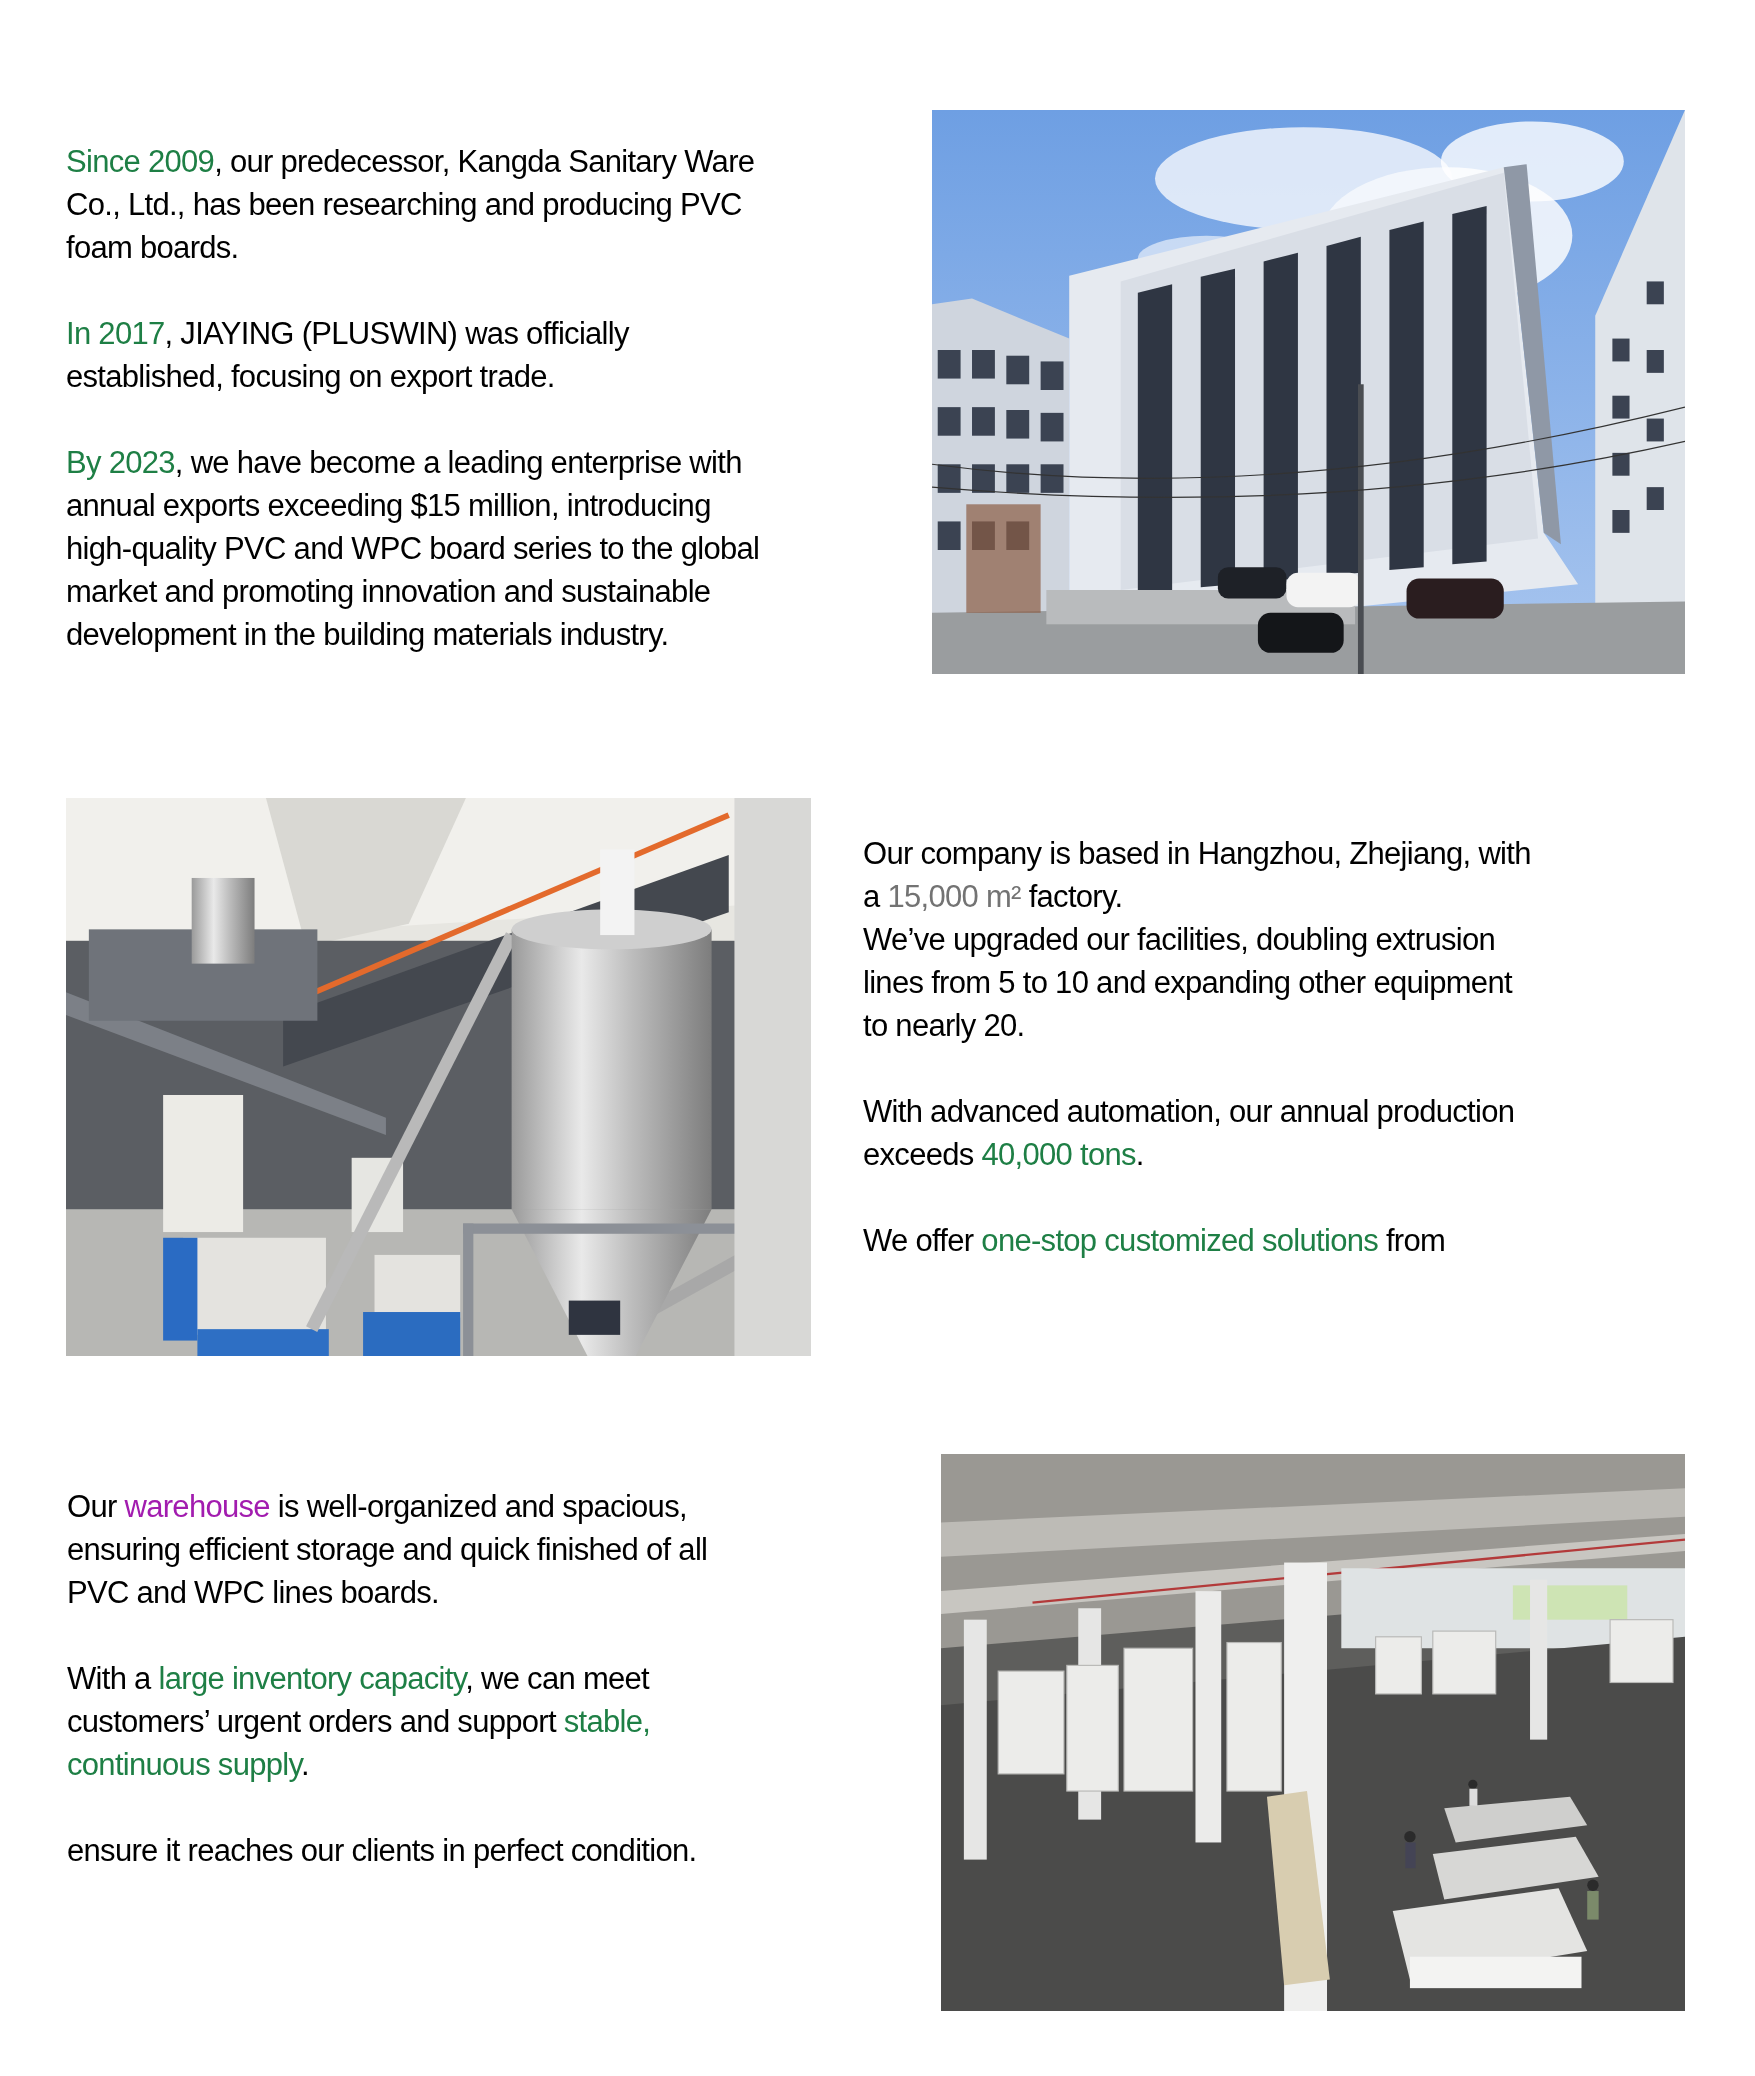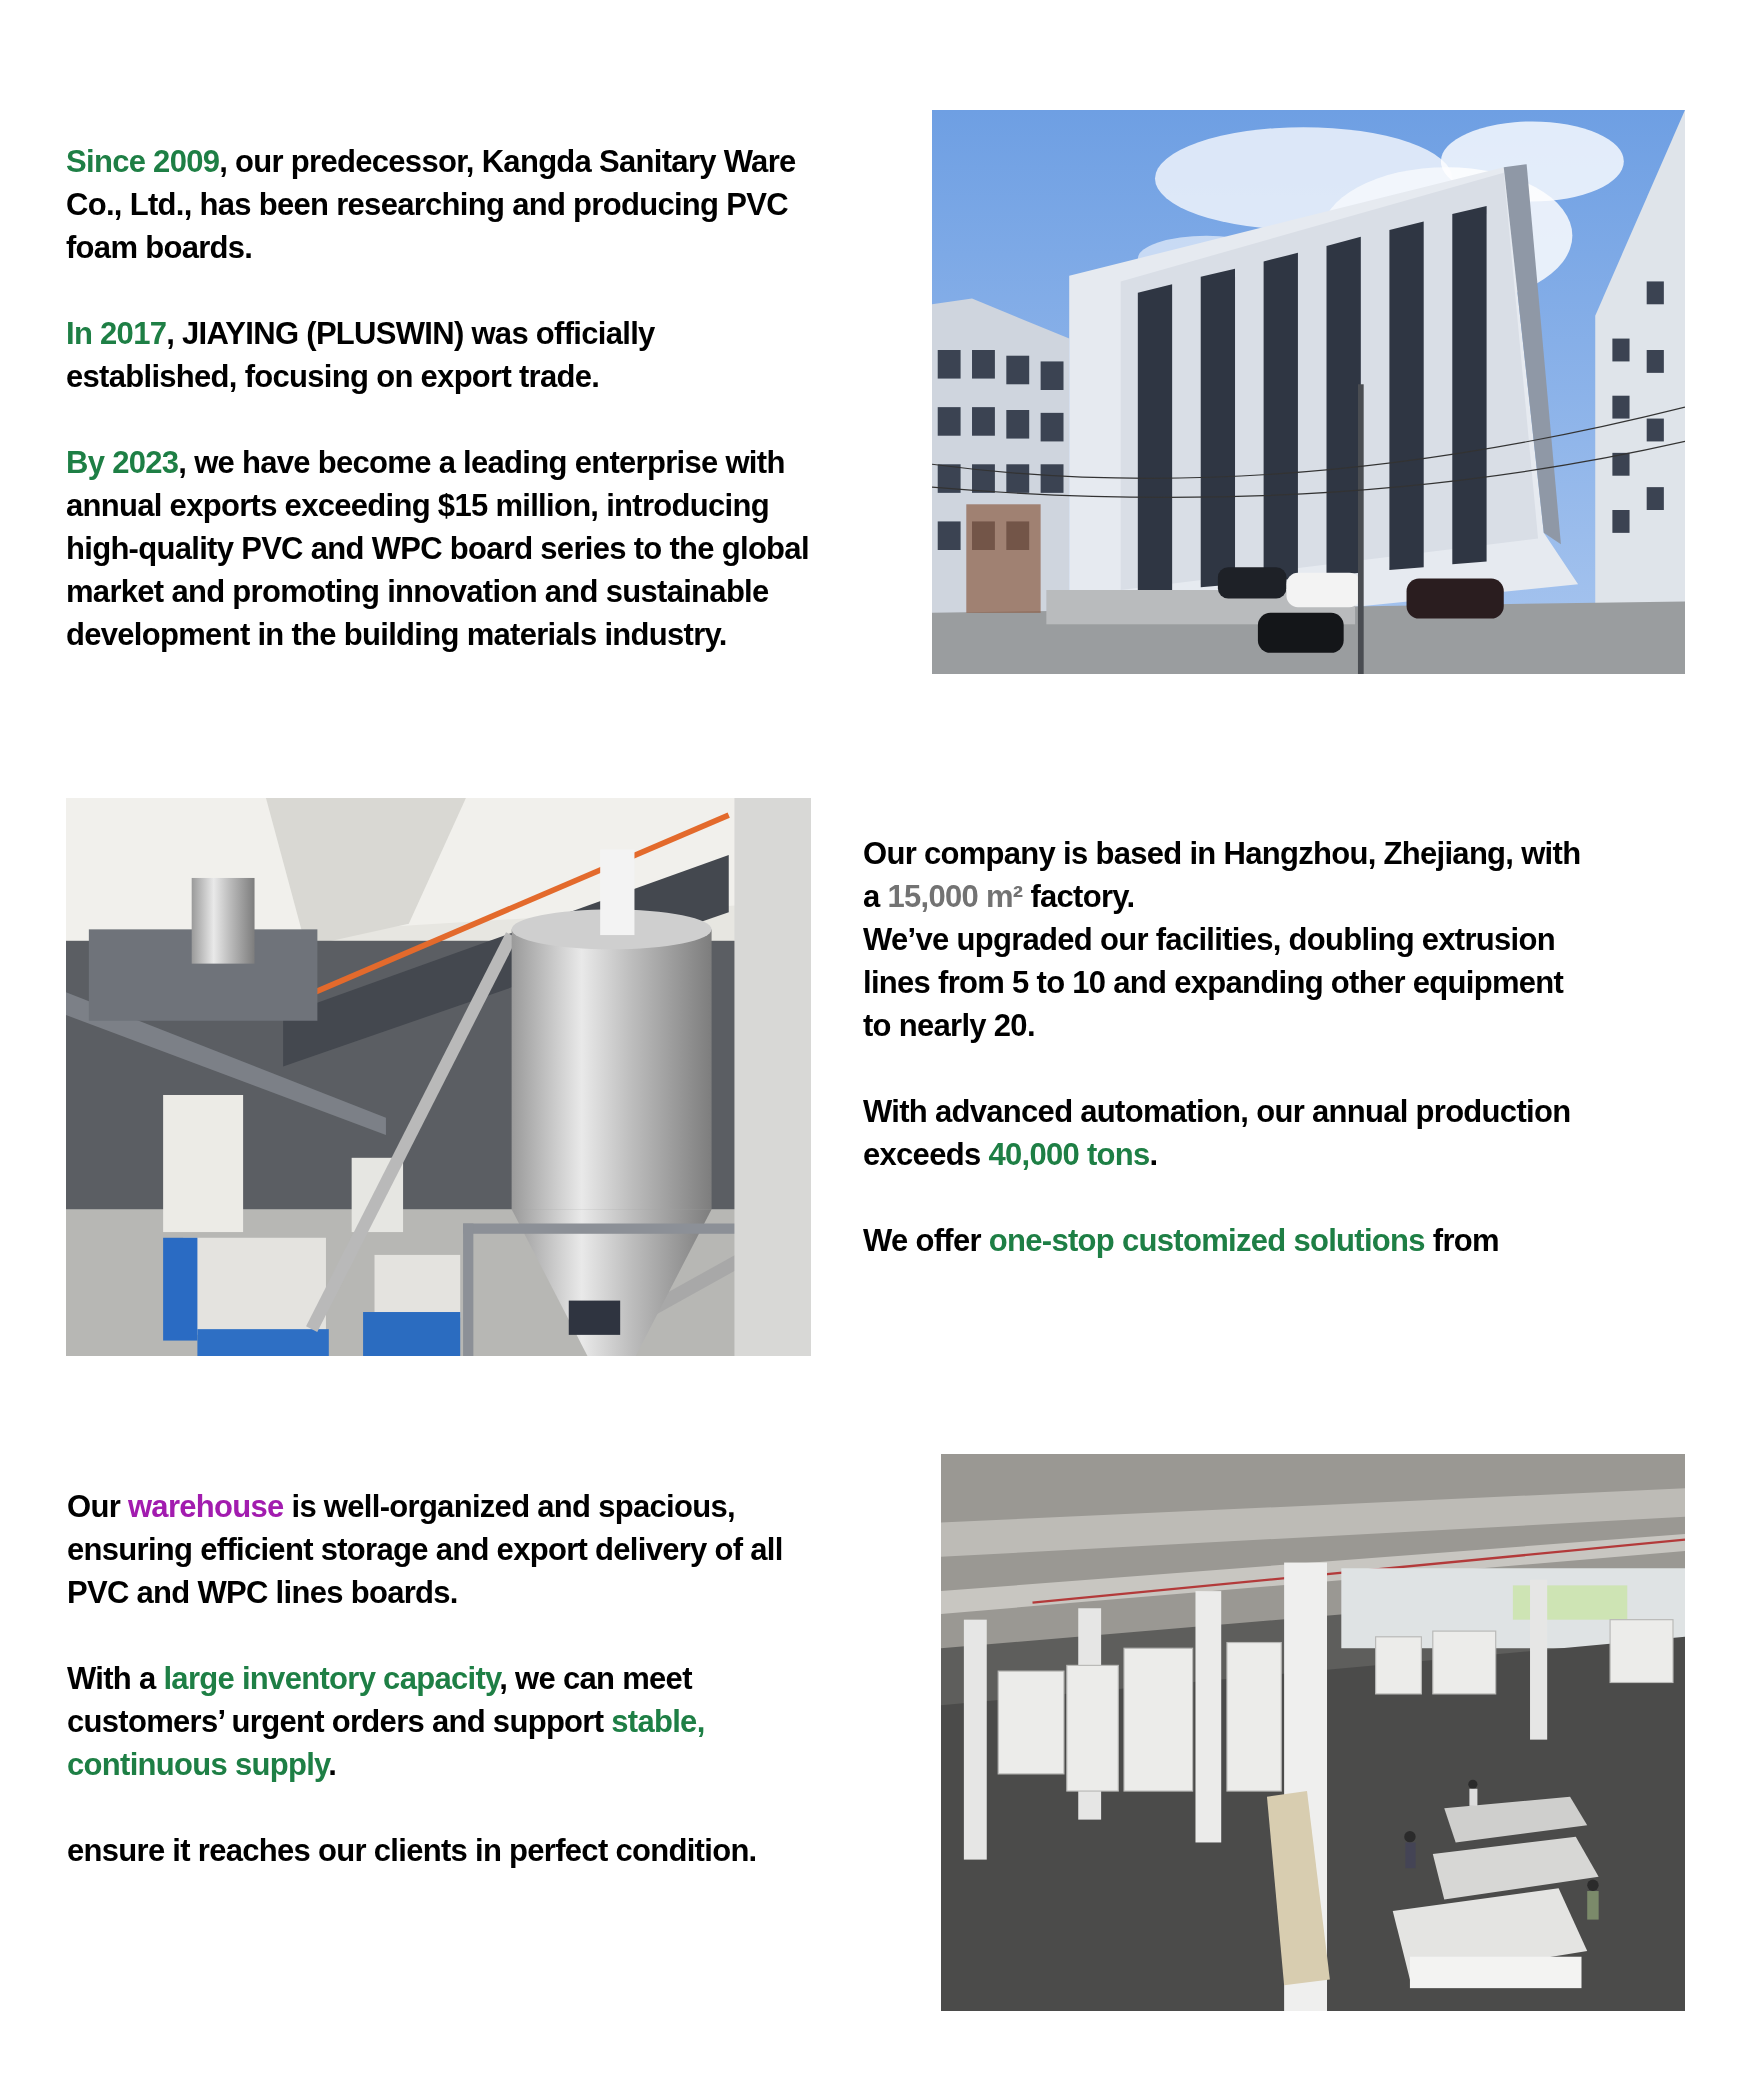--- a/index.html
+++ b/index.html
@@ -1,19 +1,19 @@
 <!DOCTYPE html>
 <html style="font-size:9.1px"><head>
 <meta charset="utf-8">
 <style>
   html, body { margin: 0; padding: 0; background: #ffffff; }
   body { width: 1755px; height: 2077px; position: relative; overflow: hidden;
          font-family: "Liberation Sans", "DejaVu Sans", sans-serif; color: #000; }
   .text-block { position: absolute; font-size: 31px; line-height: 43px; letter-spacing: -0.7px; }
-  .line { white-space: nowrap; height: 43px; font-weight: bold; }
+  .line { white-space: nowrap; height: 43px; }
   .blank { height: 43px; }
   .hl { color: #1e7f45; }
   .photo { position: absolute; overflow: hidden; background: #888; }
   .photo svg { display: block; width: 100%; height: 100%; }
 </style>
 </head>
 <body>
 
 <div class="text-block" style="left:66px; top:140px;">
     <div class="line"><span class="hl" style="color: rgb(30, 127, 69);">Since 2009</span><span>, our predecessor, Kangda Sanitary Ware</span></div>
@@ -158,21 +158,21 @@
     <div class="line"><span>to nearly 20.</span></div>
     <div class="blank"></div>
     <div class="line"><span>With advanced automation, our annual production</span></div>
     <div class="line"><span>exceeds </span><span class="hl" style="color: rgb(30, 127, 69);">40,000 tons</span><span>.</span></div>
     <div class="blank"></div>
     <div class="line"><span>We offer </span><span class="hl" style="color: rgb(30, 127, 69);">one-stop customized solutions</span><span> from</span></div>
   </div>
 
 <div class="text-block" style="left:67px; top:1485px;">
     <div class="line"><span>Our </span><span class="hl" style="color: #a21caf;">warehouse</span><span> is well-organized and spacious,</span></div>
-    <div class="line"><span>ensuring efficient storage and export delivery of all</span></div>
+    <div class="line"><span>ensuring efficient storage and quick finished of all</span></div>
     <div class="line"><span>PVC and WPC lines boards.</span></div>
     <div class="blank"></div>
     <div class="line"><span>With a </span><span class="hl" style="color: rgb(30, 127, 69);">large inventory capacity</span><span>, we can meet</span></div>
     <div class="line"><span>customers’ urgent orders and support </span><span class="hl" style="color: rgb(30, 127, 69);">stable,</span></div>
     <div class="line"><span class="hl" style="color: rgb(30, 127, 69);">continuous supply</span><span>.</span></div>
     <div class="blank"></div>
     <div class="line"><span>ensure it reaches our clients in perfect condition.</span></div>
   </div>
 <div class="photo" style="left:941px; top:1454px; width:744px; height:557px;">
   <svg viewBox="0 0 1301 975" preserveAspectRatio="none">

